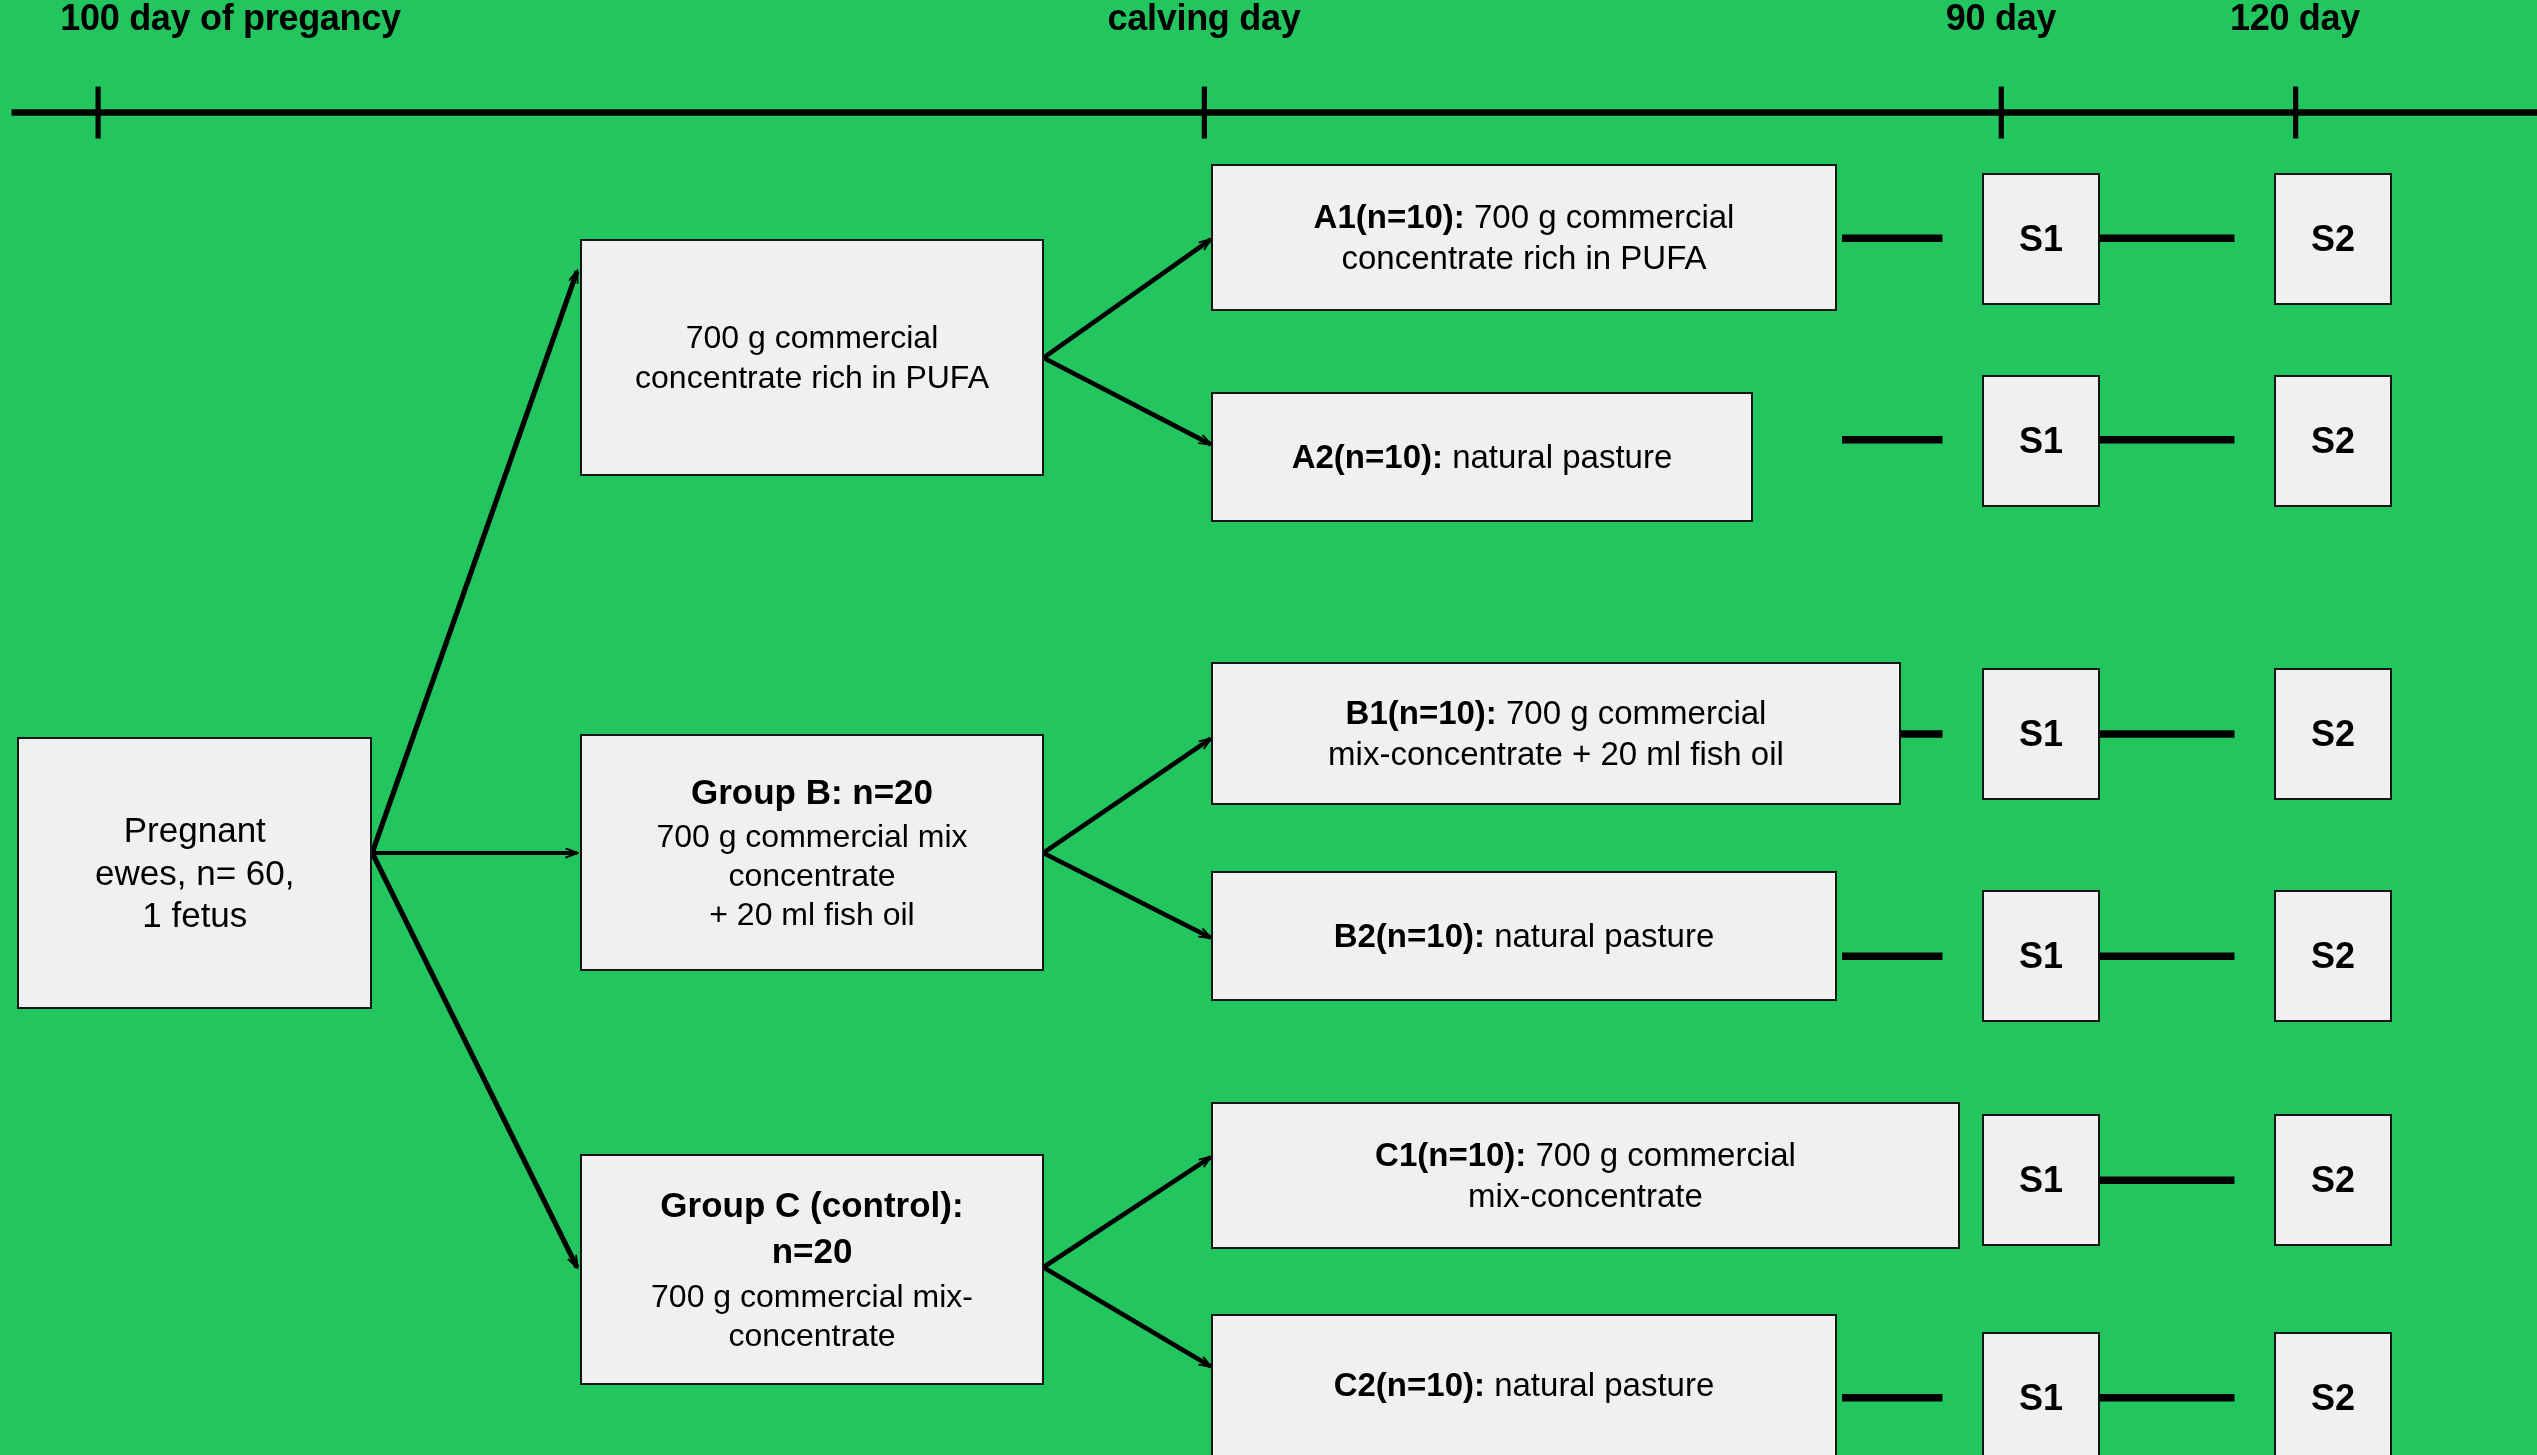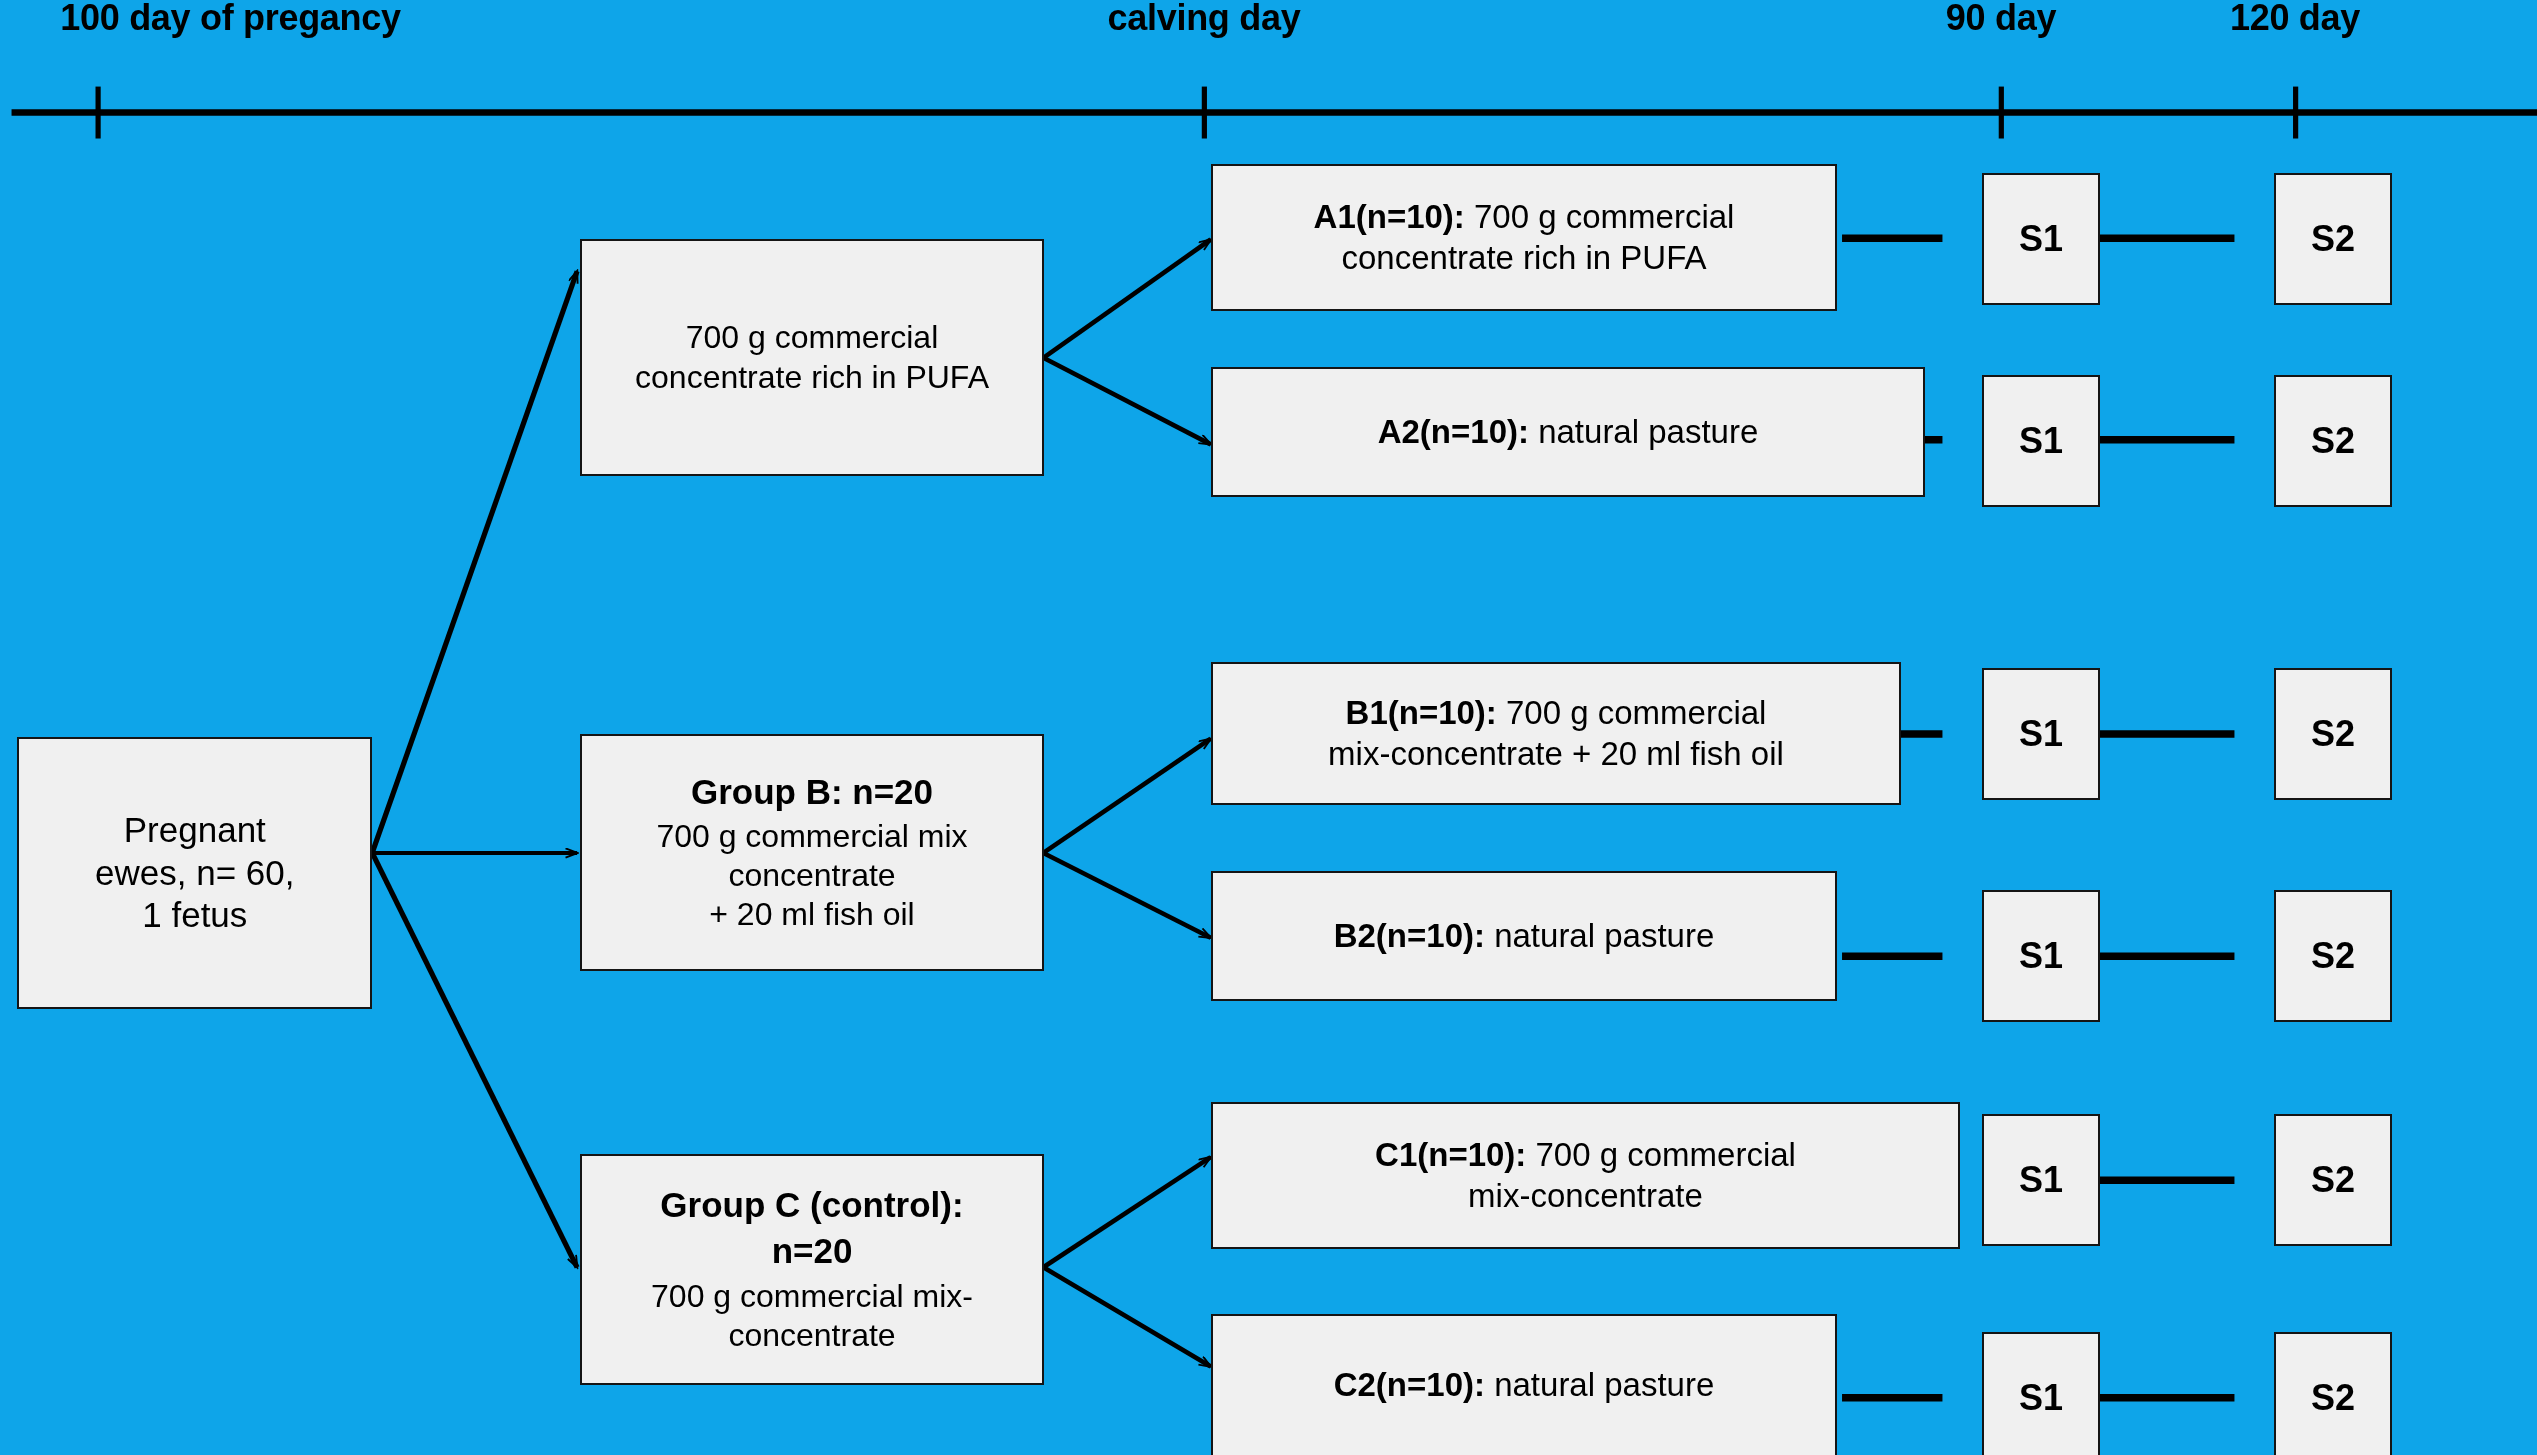--- a/index.html
+++ b/index.html
@@ -2,21 +2,21 @@
 <html style="font-size:9.2px"><head>
 <meta charset="utf-8">
 <title>Experimental Design Flow Diagram</title>
 <style>
   html,body{margin:0;padding:0;background:#ffffff;}
   body{font-family:"Liberation Sans",sans-serif;}
   #stage{
     position:relative;
     width:2538px;
     height:1456px;
-    background:#0ea5e9;
+    background:#22c55e;
     overflow:hidden;
   }
   #wires{
     position:absolute;
     left:0;top:0;
     width:2538px;height:1456px;
     pointer-events:none;
   }
   .tl-label{
     position:absolute;
@@ -144,21 +144,21 @@
     </div>
   </div>
 
   <div class="box bx-sub" style="left:1211px;top:164px;width:626px;height:147px;">
     <div class="inner">
       <div><span class="lead">A1(n=10):</span><span>  700 g commercial</span></div>
       <div>concentrate rich in PUFA</div>
     </div>
   </div>
 
-  <div class="box bx-sub" style="left:1211px;top:367px;width:714px;height:130px;">
+  <div class="box bx-sub" style="left:1211px;top:392px;width:542px;height:130px;">
     <div class="inner">
       <div><span class="lead">A2(n=10):</span><span>  natural pasture</span></div>
     </div>
   </div>
 
   <div class="box bx-sub" style="left:1211px;top:662px;width:690px;height:143px;">
     <div class="inner">
       <div><span class="lead">B1(n=10):</span><span>  700 g commercial</span></div>
       <div class="nowrap">mix-concentrate  + 20 ml fish oil</div>
     </div>

